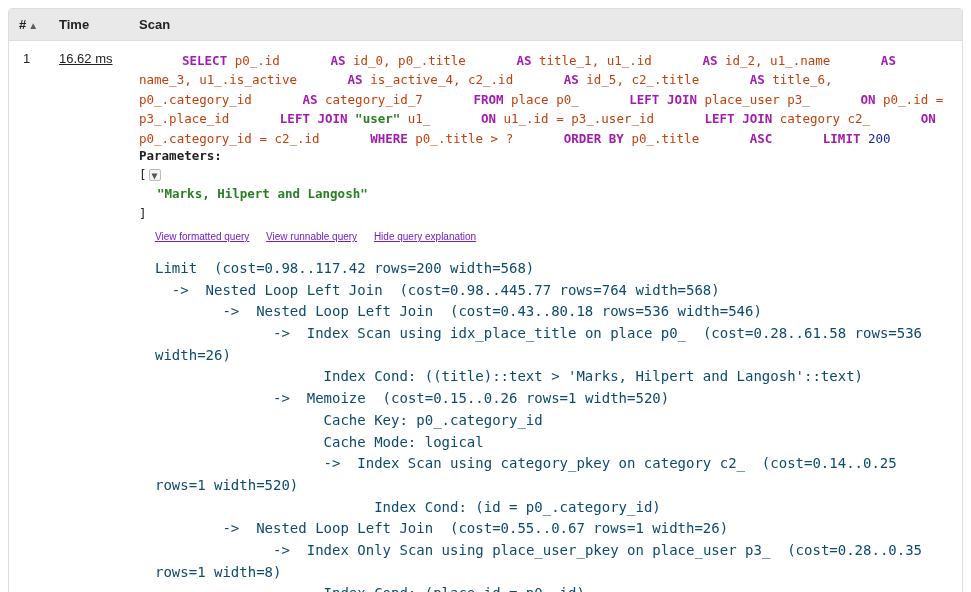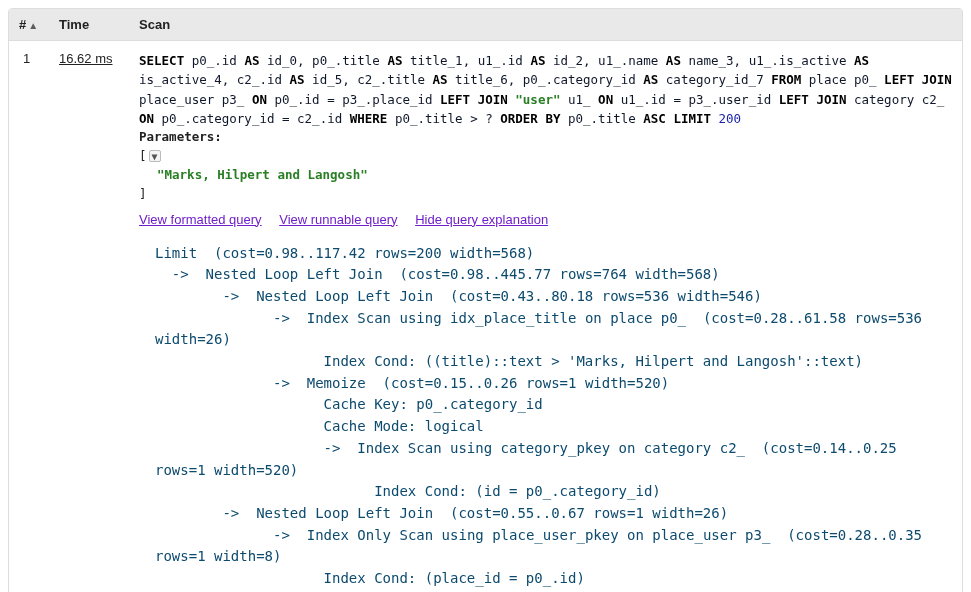--- a/index.html
+++ b/index.html
@@ -40,24 +40,24 @@
   .sort-icon { font-size: 10px; opacity: .7; margin-left: 2px; }
 
   .sql {
     font-family: ui-monospace, SFMono-Regular, Menlo, Consolas, monospace;
     font-size: 12.5px;
     line-height: 1.55;
     word-break: break-word;
     white-space: normal;
   }
   .sql .tok { white-space: pre-wrap; }
-  .kw  { color: #000000; font-weight: 700; }
+  .kw  { color: #a21caf; font-weight: 700; margin-left: 43px; }
   .tbl { color: #298024; font-weight: 600; }
   .num { color: #1924a8; font-weight: 400; }
-  .pl  { color: #0f172a; }
+  .pl  { color: #c2410c; }
 
   .params-label { font-weight: 700; font-family: ui-monospace, Menlo, Consolas, monospace; font-size: 12.5px; }
   .params-block {
     font-family: ui-monospace, Menlo, Consolas, monospace;
     font-size: 12.5px;
     line-height: 1.55;
     margin-top: 2px;
   }
   .params-block .toggle {
     display: inline-block;
@@ -65,21 +65,21 @@
     width: 12px; height: 12px; line-height: 12px;
     text-align: center;
     border: 1px solid #bbb;
     border-radius: 2px;
     margin-left: 2px;
     color: #555; background:#f4f4f4;
     cursor: pointer;
   }
   .param-val { color: #298024; font-weight: 700; }
 
-  .links { margin: 8px 0 10px; font-size: 13px; }
+  .links { margin: 8px 16px 10px; font-size: 10px; }
   .links a {
     color: #6f1ec8;
     text-decoration: underline;
     margin-right: 14px;
   }
 
   pre.explain {
     font-family: ui-monospace, Menlo, Consolas, monospace;
     font-size: 14px;
     line-height: 1.55;

